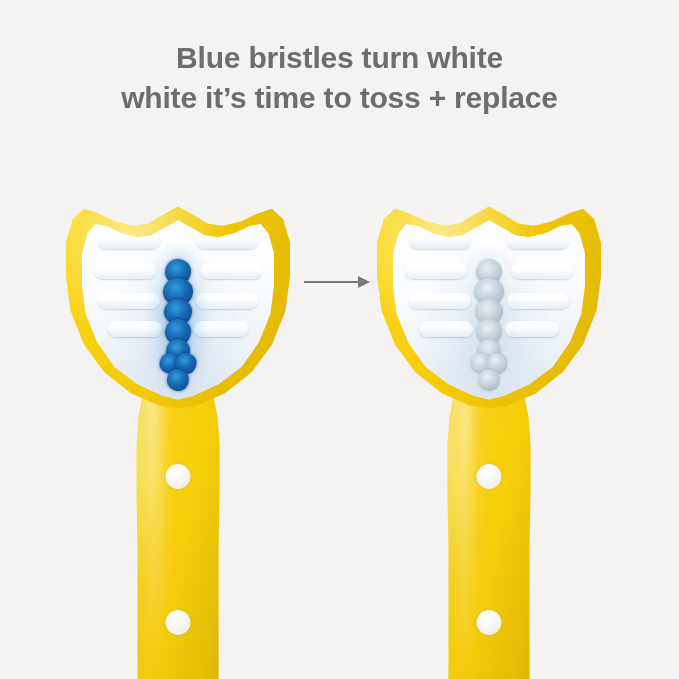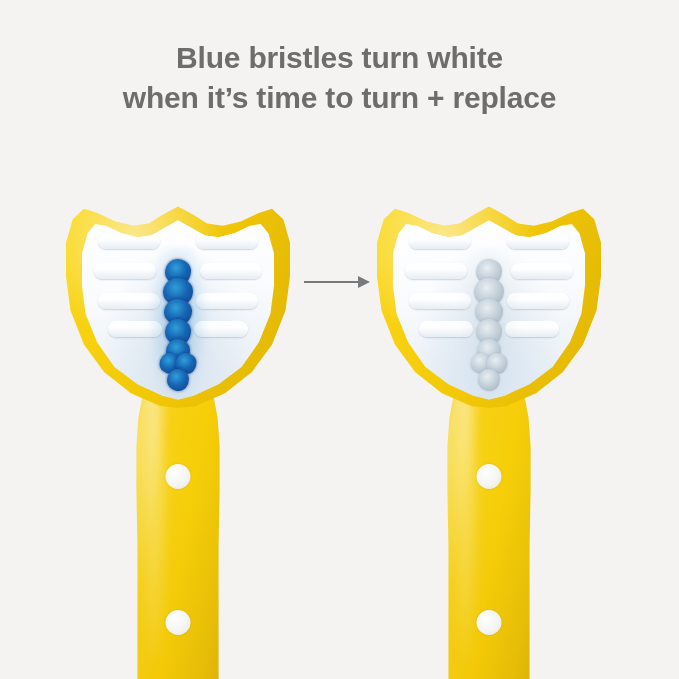--- a/index.html
+++ b/index.html
@@ -241,21 +241,21 @@
     border-left: 12px solid #77797a;
   }
 </style>
 </head>
 <body>
 
 <div id="stage">
 
   <div class="headline">
     <span class="line">Blue bristles turn white</span>
-    <span class="line">when it’s time to turn + replace</span>
+    <span class="line">white it’s time to toss + replace</span>
   </div>
 
   <div class="brush left">
     <div class="handle">
       <div class="grip-dot d1"></div>
       <div class="grip-dot d2"></div>
     </div>
     <div class="head">
       <div class="head-shell"></div>
       <div class="head-field">

